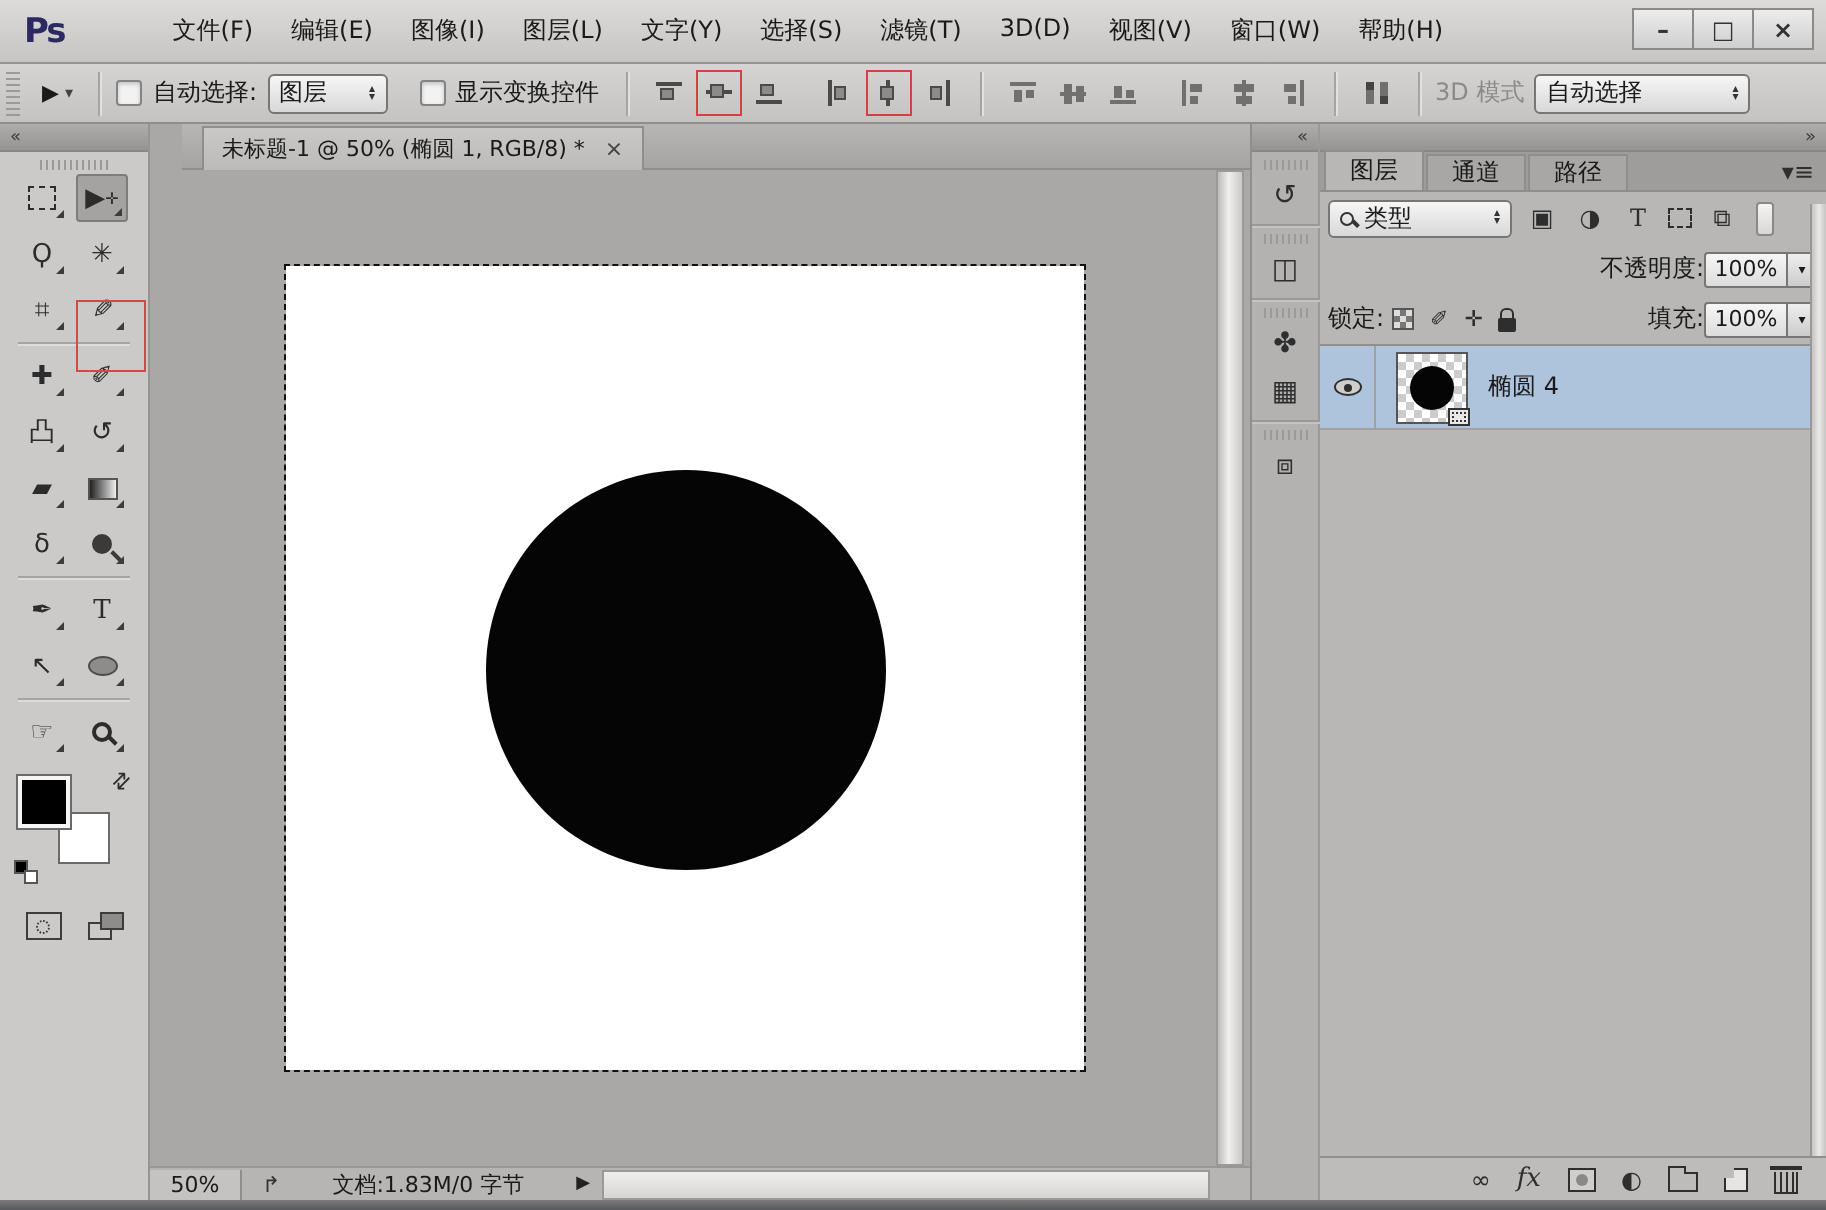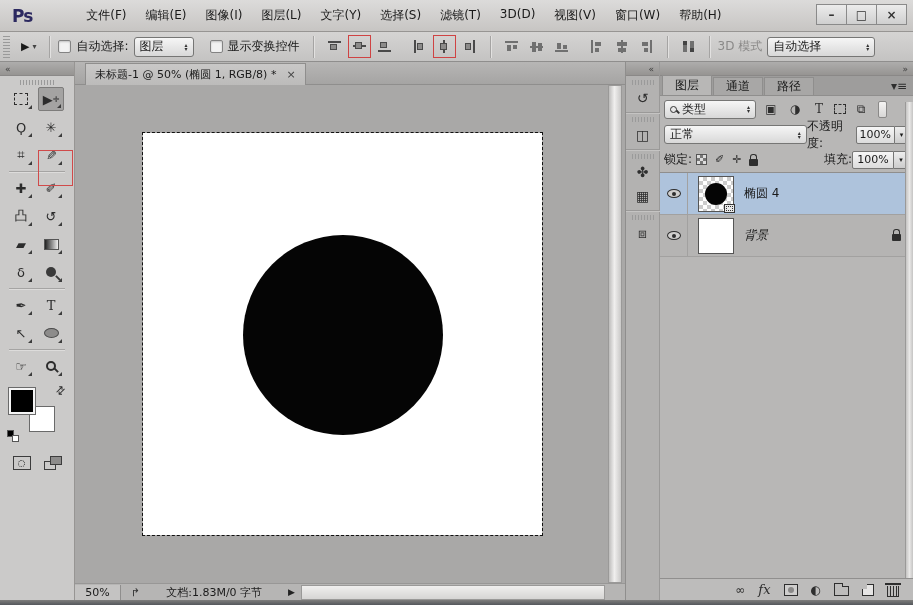--- a/index.html
+++ b/index.html
@@ -76,21 +76,21 @@
   .qmask i { width:7px; height:7px; border:1px dotted #3c3c3c; border-radius:50%; }
   .scrmode { position:relative; width:18px; height:14px; }
   .scrmode i { position:absolute; border:1px solid #3c3c3c; background:#cbcac9; width:12px; height:9px; }
   .scrmode i:nth-child(1){ left:0; bottom:0; } .scrmode i:nth-child(2){ right:0; top:0; background:#8d8c8b; }
 
   
   .redbox { position:absolute; border:1px solid #d04a4a; pointer-events:none; }
 
   
   .docarea { position:absolute; left:75px; top:62px; width:550px; height:543px; background:#a9a8a7; }
-  .tabbar { position:absolute; left:0; top:0; width:550px; height:23px; background:linear-gradient(#b7b6b5,#a5a4a3); border-bottom:1px solid #8f8e8d; }
+  .tabbar { position:absolute; left:16px; top:0; width:550px; height:23px; background:linear-gradient(#b7b6b5,#a5a4a3); border-bottom:1px solid #8f8e8d; }
   .doc-tab { position:absolute; left:10px; top:1px; height:22px; background:linear-gradient(#c9c8c7,#bcbbba);
     border:1px solid #8f8e8d; border-bottom:none; display:flex; align-items:center; gap:10px; padding:0 9px; font-size:11px; }
   .tab-close { font-size:11px; color:#444; }
   .canvas { position:absolute; left:68px; top:71px; width:399px; height:402px; background:#fff; outline:1px dashed #111; }
   .black-circle { position:absolute; left:100px; top:102px; width:200px; height:200px; border-radius:50%; background:#050505; }
   .vscroll { position:absolute; right:3px; top:23px; width:14px; height:498px;
     background:linear-gradient(90deg,#bdbcbb,#f0efee 45%,#c9c8c7); border:1px solid #9a9998; }
   .statusbar { position:absolute; left:0; bottom:5px; width:550px; height:17px; background:#b6b5b4; border-top:1px solid #989796; display:flex; align-items:center; font-size:11px;margin-top:28px; }
   .zoom-field { width:46px; height:15px; background:#c4c3c2; border-right:1px solid #8f8e8d; display:flex; align-items:center; justify-content:center; }
   .status-ico { margin:0 10px; font-size:11px; color:#333; }
@@ -473,27 +473,20 @@
         </span>
     </div>
     <span class="f-ico">▣</span>
     <span class="f-ico">◑</span>
     <span class="f-ico" style="font-family:'DejaVu Serif',serif">T</span>
     <span class="f-shape"></span>
     <span class="f-ico">⧉</span>
     <span class="f-toggle"></span>
   </div>
   <div class="blend-row">
-    <div class="dropdown dd-blend">
-      <span>正常</span>
-      <span class="spinner">
-          <span>▴</span>
-          <span>▾</span>
-        </span>
-    </div>
     <span class="rlabel">不透明度:</span>
     <div class="val-box">
         <span>100%</span>
       </div>
     <div class="val-arrow">▾</div>
   </div>
   <div class="lock-row">
     <span>锁定:</span>
     <div class="lock-icons">
       <span class="checker-ico"></span>
@@ -510,28 +503,20 @@
   <div class="layers-list">
     <div class="layer-row selected">
       <div class="eye-cell">
           <span class="eye"></span>
         </div>
       <div class="thumb checker">
         <div class="thumb-circle"></div>
         <div class="thumb-badge"></div>
       </div>
       <span class="layer-name">椭圆 4</span>
-    </div>
-    <div class="layer-row">
-      <div class="eye-cell">
-          <span class="eye"></span>
-        </div>
-      <div class="thumb"></div>
-      <span class="layer-name bgname">背景</span>
-      <span class="padlock row-lock"></span>
     </div>
   </div>
   <div class="panel-scroll"></div>
   <div class="layers-footer">
     <span class="ft-ico">∞</span>
     <span class="ft-ico fx">fx</span>
     <span class="mask-ico">
         <i></i>
       </span>
     <span class="ft-ico">◐</span>

